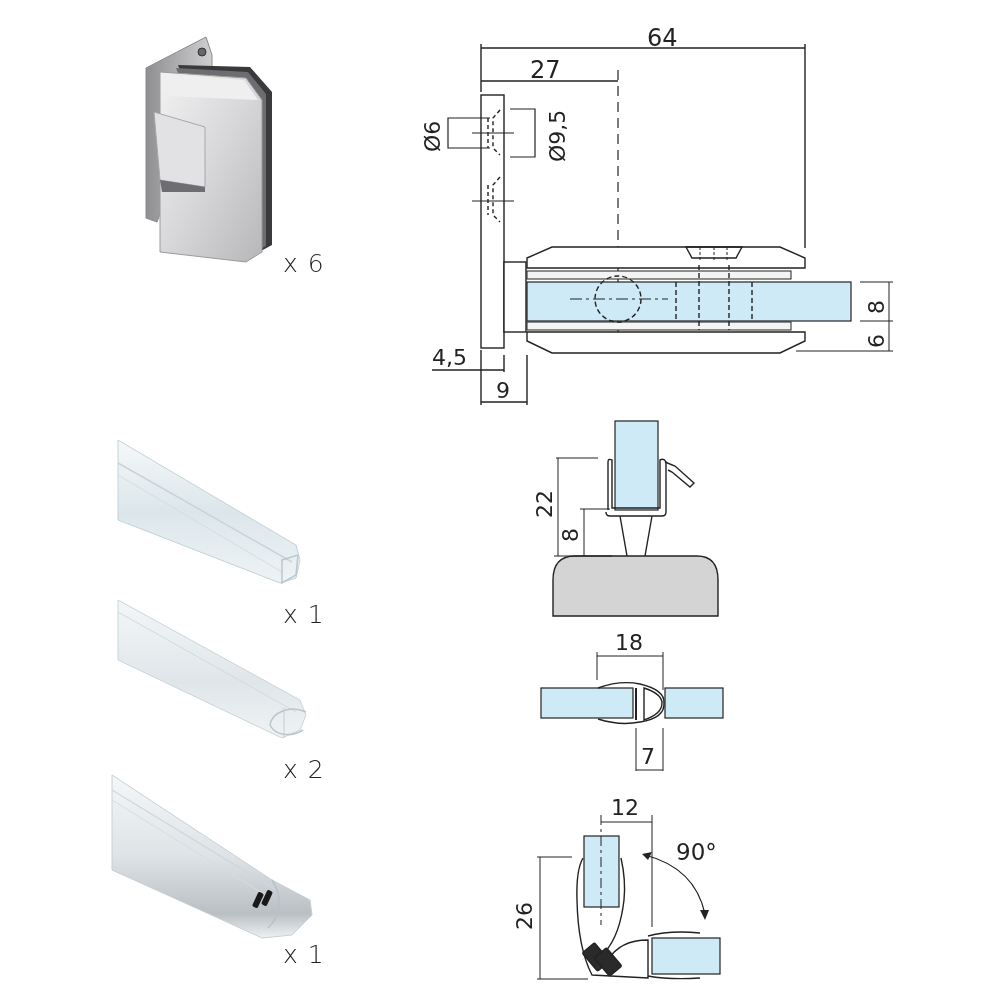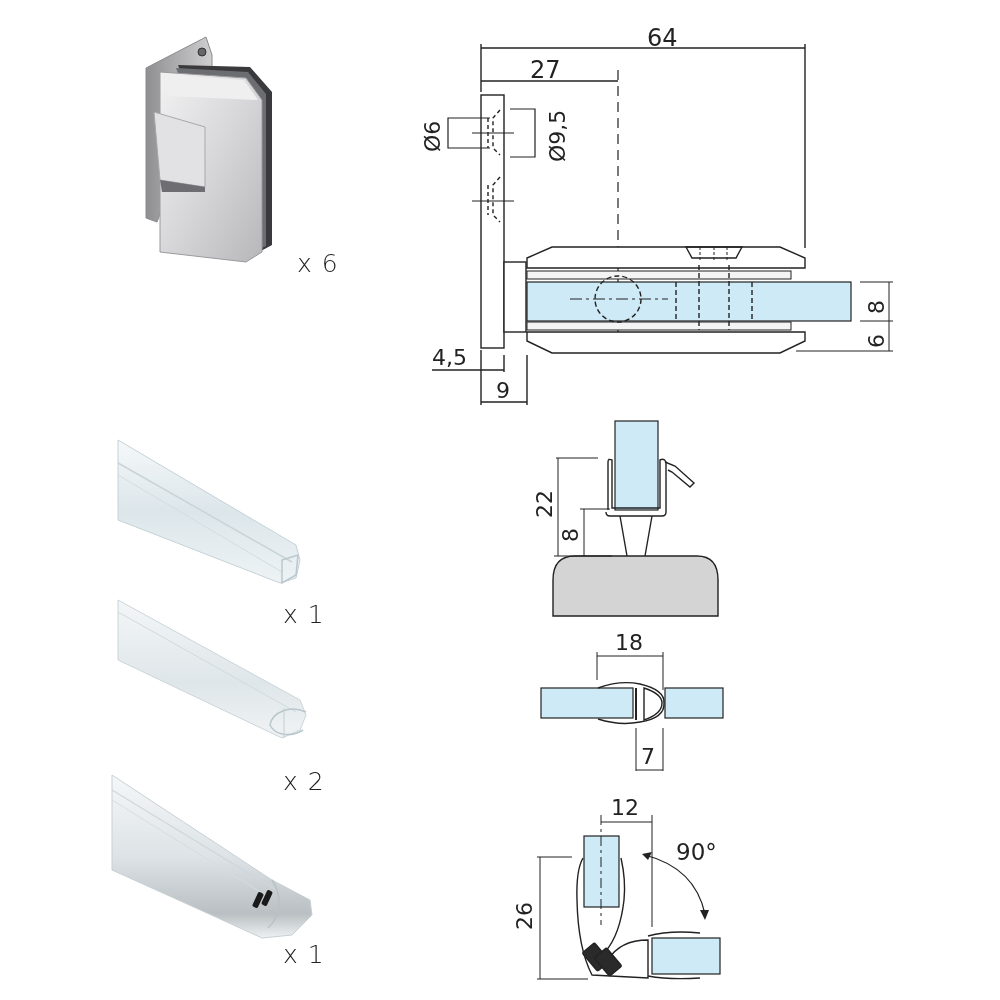--- a/index.html
+++ b/index.html
@@ -30,21 +30,21 @@
   <polygon points="178,65 250,67 272,92 272,245 248,258" fill="#3a3a3c"></polygon>
   <polygon points="176,68 248,72 266,94 266,246 246,256" fill="#6b6d70"></polygon>
 
   <polygon points="160,72 246,78 262,100 262,252 246,262 160,252" fill="url(#metal)" stroke="#9a9a9d"></polygon>
   <polygon points="162,74 244,80 258,100 168,96" fill="#efeff0"></polygon>
 
   <rect x="185" y="127" width="20" height="60" fill="#909094"></rect>
   <polygon points="154,112 205,127 205,187 160,180" fill="#e2e2e4" stroke="#a8a8ab"></polygon>
   <polygon points="160,180 205,187 205,192 162,192" fill="#6e6e72"></polygon>
 </svg>
-<div class="qty" style="left:297px;top:249px;">x 6</div>
+<div class="qty" style="left:283px;top:249px;">x 6</div>
 
 <svg class="abs" style="top:0" width="330" height="1000">
   <defs>
     <linearGradient id="seal1" x1="0" y1="0" x2="0" y2="1">
       <stop offset="0" stop-color="#f5f8f9"></stop>
       <stop offset="0.5" stop-color="#dce6ea"></stop>
       <stop offset="1" stop-color="#eef3f5"></stop>
     </linearGradient>
   </defs>
   <polygon points="118,440 296,545 300,560 296,578 280,583 118,520" fill="url(#seal1)" stroke="#c5d2d7" stroke-width="1"></polygon>
@@ -60,21 +60,21 @@
       <stop offset="0" stop-color="#f3f6f7"></stop>
       <stop offset="0.6" stop-color="#dfe6e9"></stop>
       <stop offset="1" stop-color="#f0f3f4"></stop>
     </linearGradient>
   </defs>
   <polygon points="118,600 300,700 306,715 300,730 282,738 118,660" fill="url(#seal2)" stroke="#cbd5d9" stroke-width="1"></polygon>
   <line x1="118" y1="612" x2="296" y2="712" stroke="#d0dadd" stroke-width="1"></line>
   <path d="M306,712 C290,705 272,712 270,725 C275,735 290,738 303,730" fill="none" stroke="#b9c6cb" stroke-width="1.5"></path>
   <line x1="284" y1="708" x2="284" y2="738" stroke="#c3ced2" stroke-width="1"></line>
 </svg>
-<div class="qty" style="left:283px;top:755px;margin-top:12px;">x 2</div>
+<div class="qty" style="left:283px;top:755px;">x 2</div>
 
 <svg class="abs" width="340" height="1000">
   <defs>
     <linearGradient id="seal3" x1="0" y1="0" x2="0" y2="1">
       <stop offset="0" stop-color="#f5f7f8"></stop>
       <stop offset="0.5" stop-color="#dde3e6"></stop>
       <stop offset="0.85" stop-color="#b9bfc2"></stop>
       <stop offset="1" stop-color="#eef1f2"></stop>
     </linearGradient>
   </defs>

